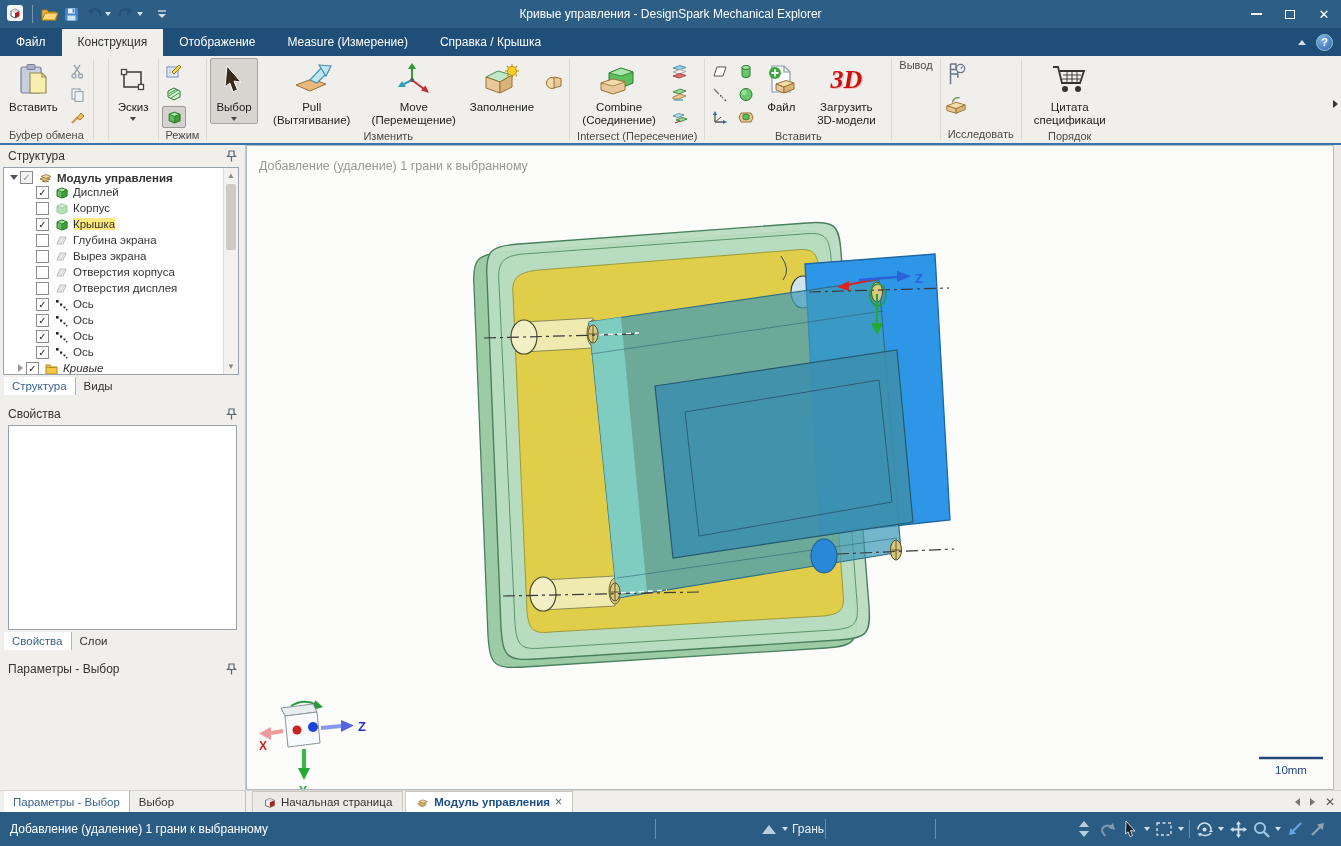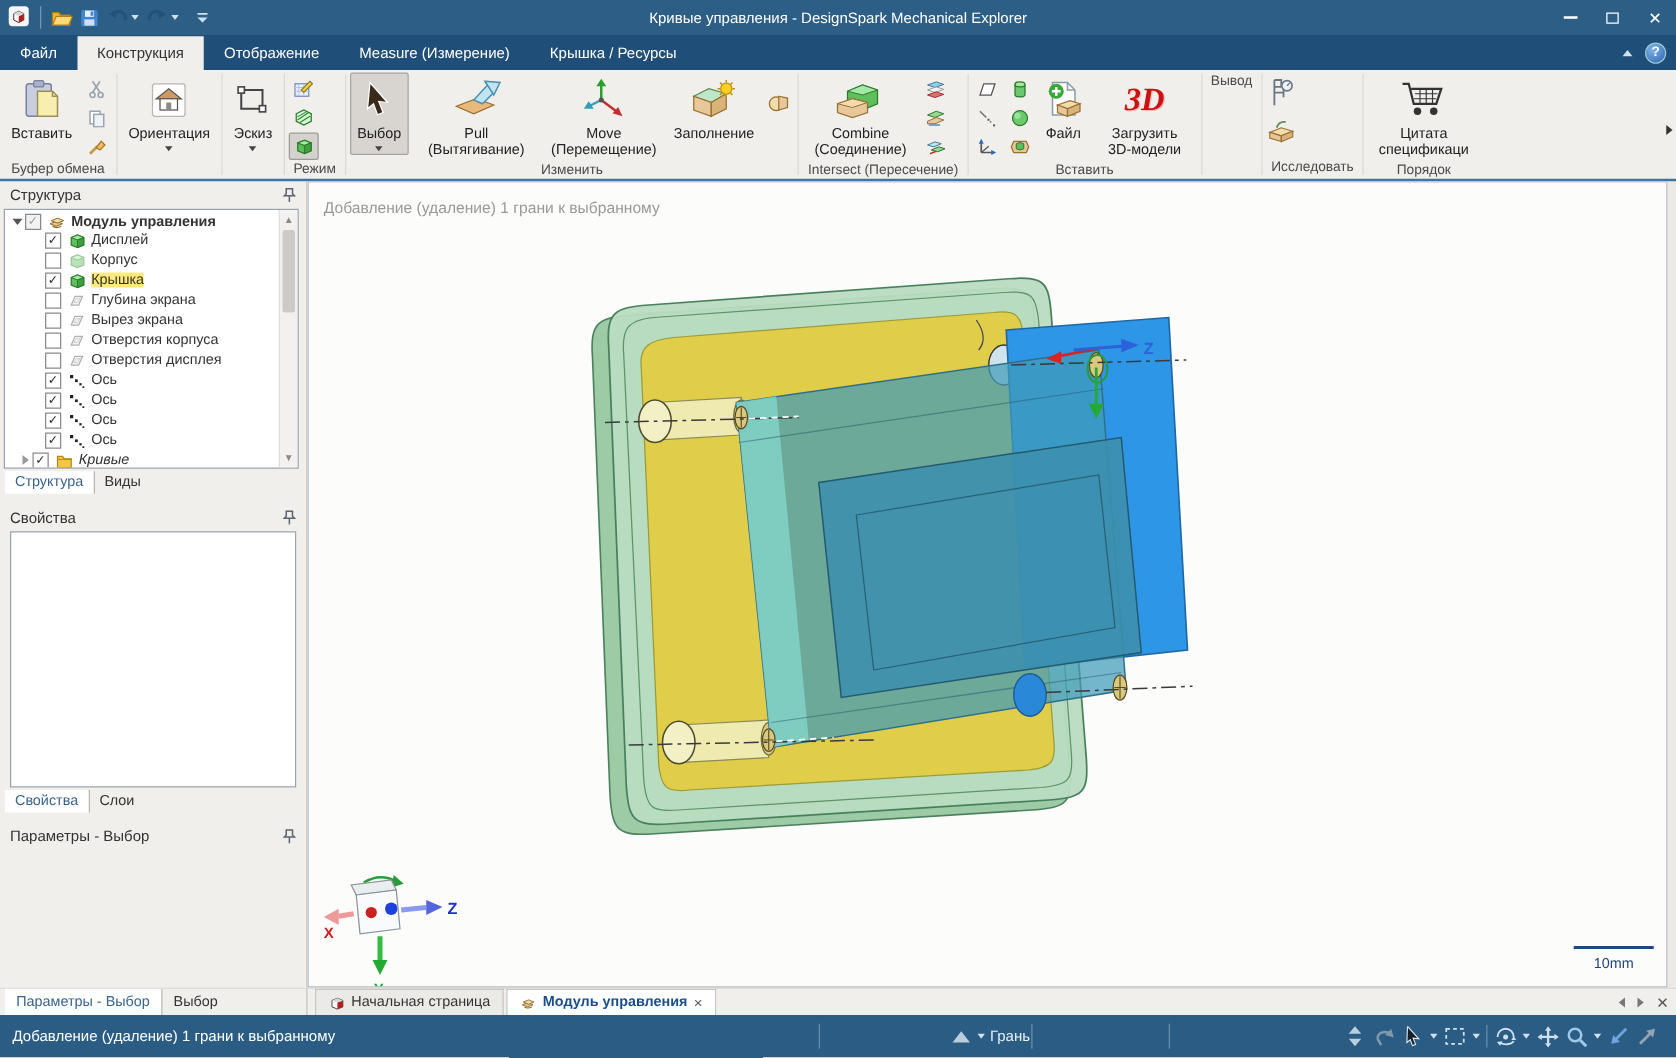--- a/index.html
+++ b/index.html
@@ -206,21 +206,21 @@
           <span class="closeglyph">✕</span>
         </div>
     </div>
   </div>
 
   <div class="menubar">
     <div class="mtab">Файл</div>
     <div class="mtab active">Конструкция</div>
     <div class="mtab">Отображение</div>
     <div class="mtab">Measure (Измерение)</div>
-    <div class="mtab">Крышка / Ресурсы</div>
+    <div class="mtab">Справка / Крышка</div>
     <div class="menu-right">
       <span class="chev-up"></span>
       <span class="helpbtn">?</span>
     </div>
   </div>
 
   <div class="ribbon">
 
     <div class="rgroup">
       <div class="rgroup-body">
@@ -255,34 +255,20 @@
                 <path d="M7 8 L11 3 L14 6 L10 10 z" fill="#f0c060" stroke="#a87828" stroke-width="1"></path>
               </svg>
           </div>
         </div>
       </div>
       <div class="rgroup-label">Буфер обмена</div>
     </div>
     <div class="rsep"></div>
 
     <div class="rgroup">
-      <div class="rgroup-body">
-        <div class="rbtn">
-          <span class="ric">
-            <svg width="30" height="30" viewBox="0 0 30 30">
-                <rect x="2" y="2" width="26" height="26" rx="2" fill="#fff" stroke="#b8b4ae"></rect>
-                <polygon points="15,6 25,14 5,14" fill="#cf9a62" stroke="#555" stroke-width="1"></polygon>
-                <rect x="8" y="14" width="14" height="9" fill="#fdfdfb" stroke="#555" stroke-width="1"></rect>
-                <rect x="13" y="17" width="4" height="6" fill="#8a8a8a"></rect>
-              </svg>
-          </span>
-          <span class="lbl">Ориентация</span>
-          <span class="dncaret"></span>
-        </div>
-      </div>
       <div class="rgroup-label"></div>
     </div>
     <div class="rsep"></div>
 
     <div class="rgroup">
       <div class="rgroup-body">
         <div class="rbtn">
           <span class="ric">
             <svg width="28" height="28" viewBox="0 0 28 28">
                 <rect x="5" y="6" width="17" height="15" fill="none" stroke="#444" stroke-width="1.6"></rect>

